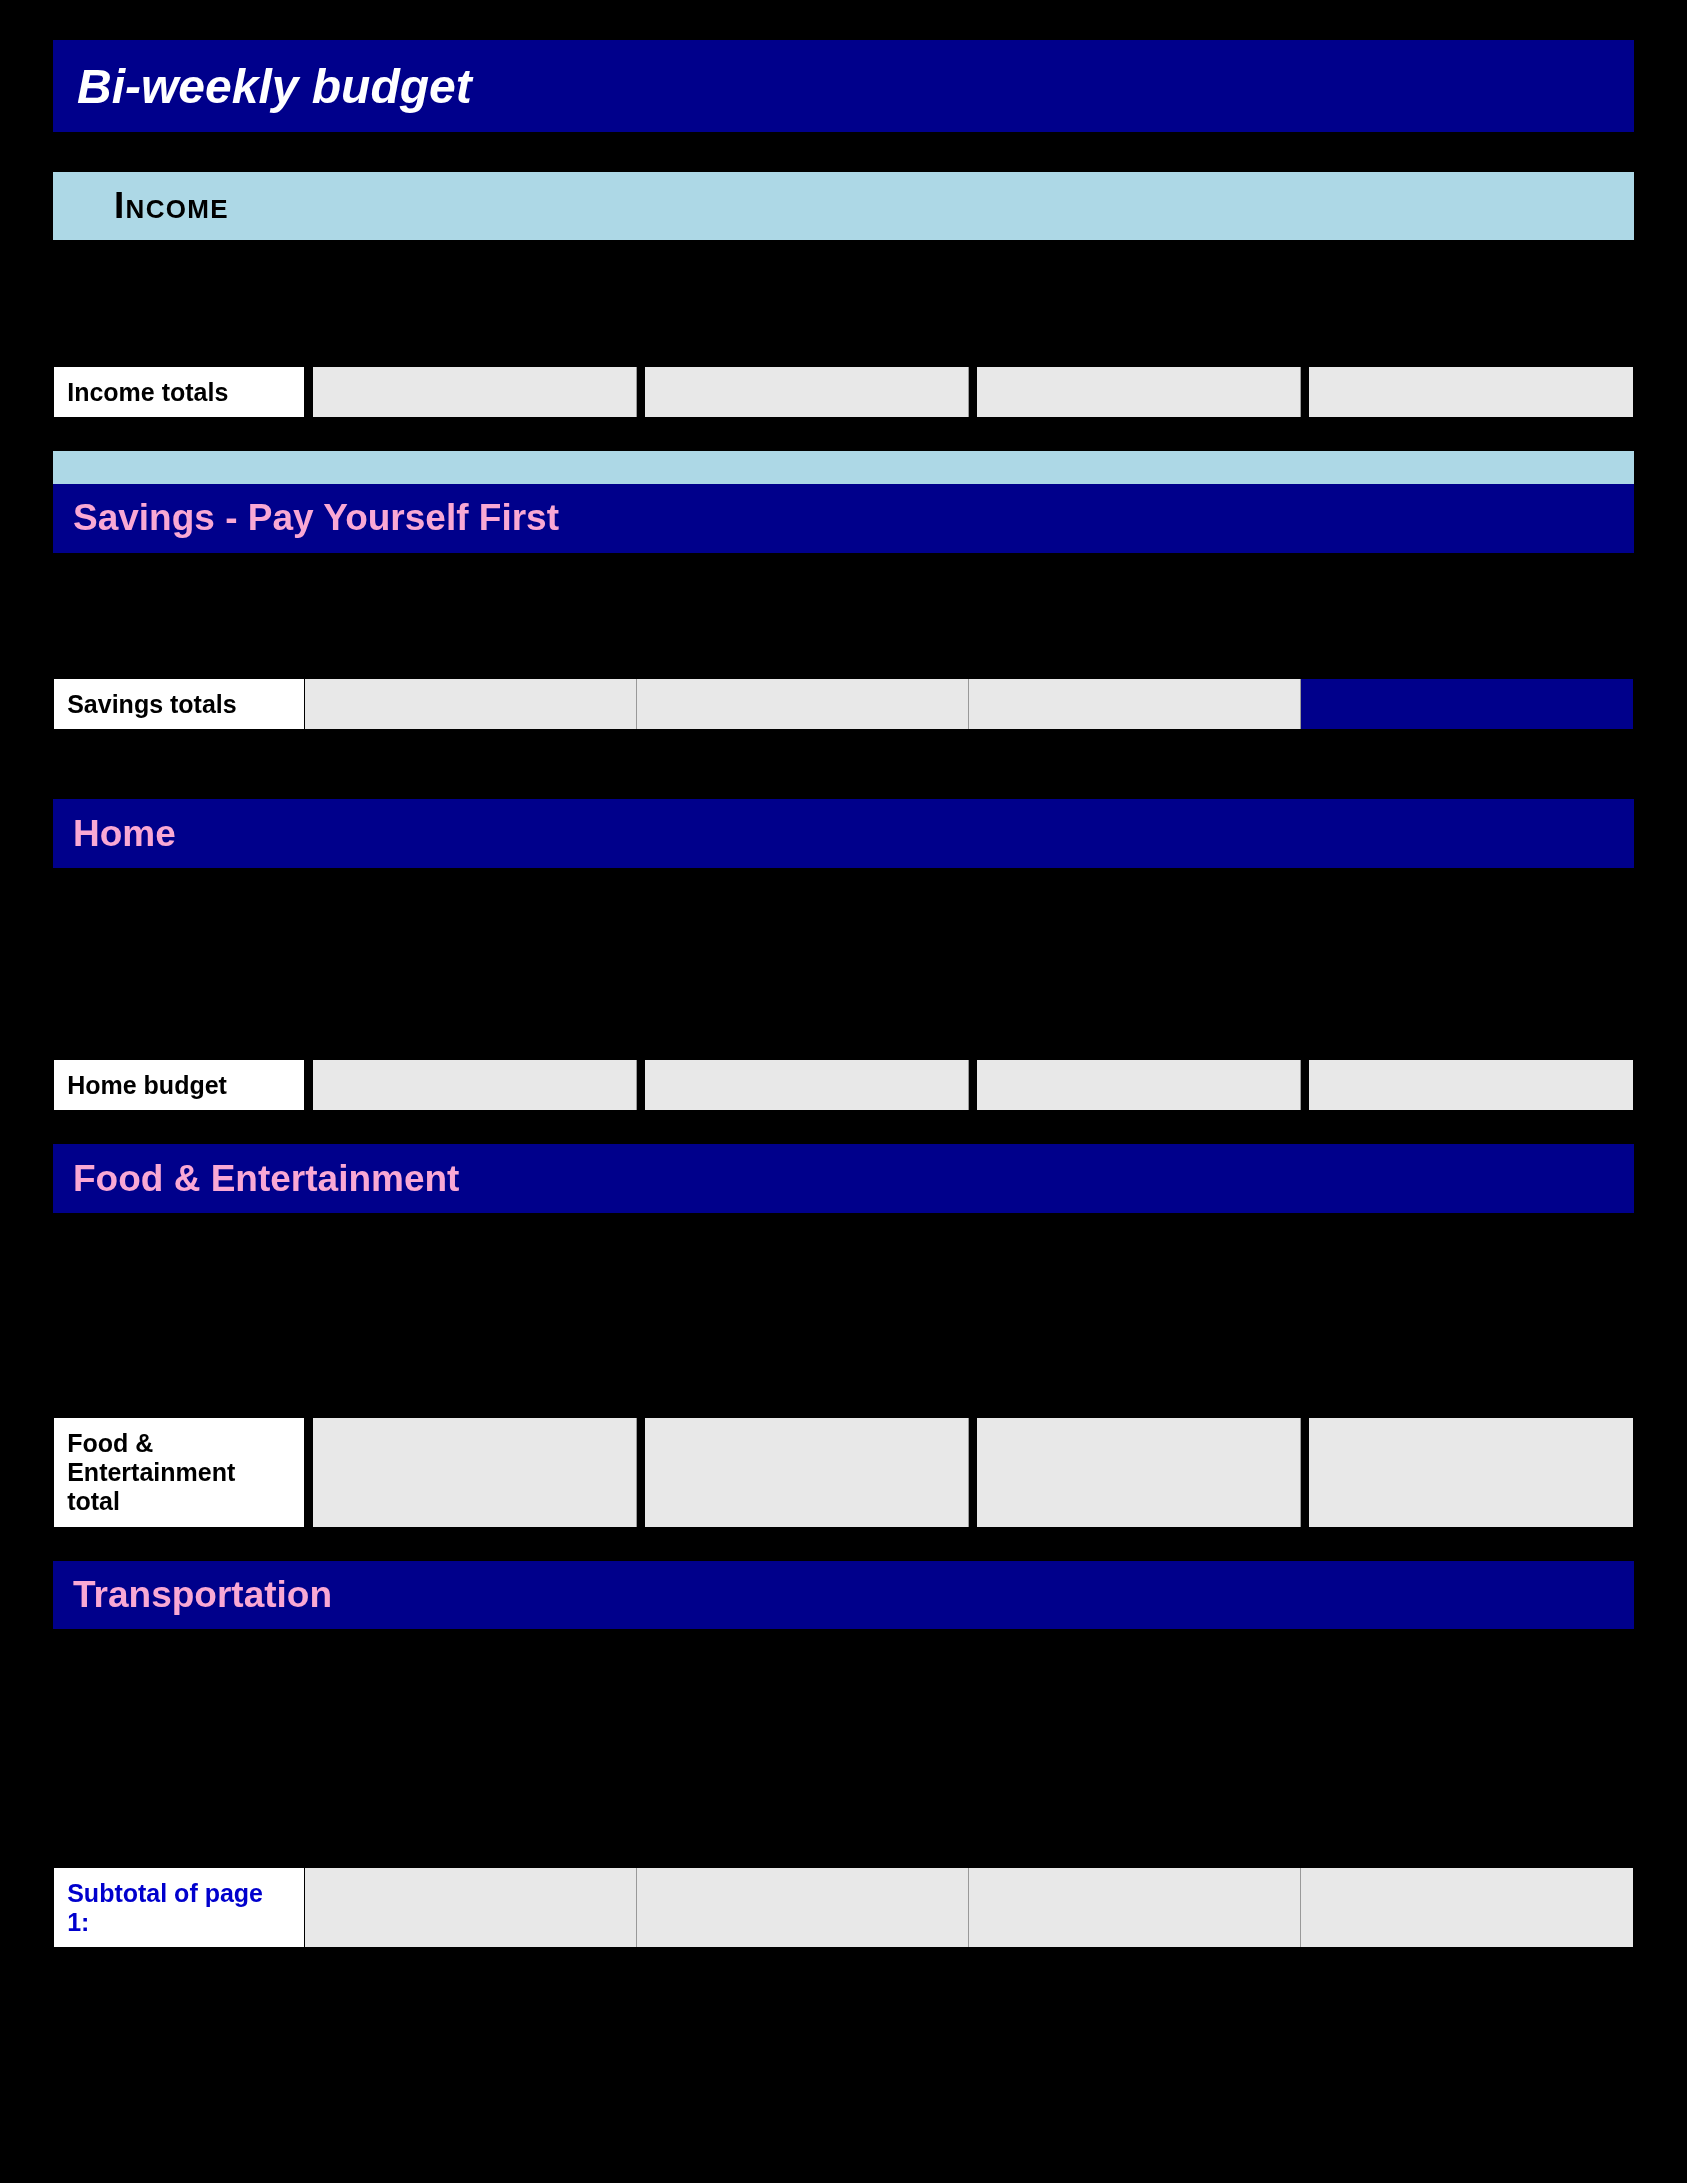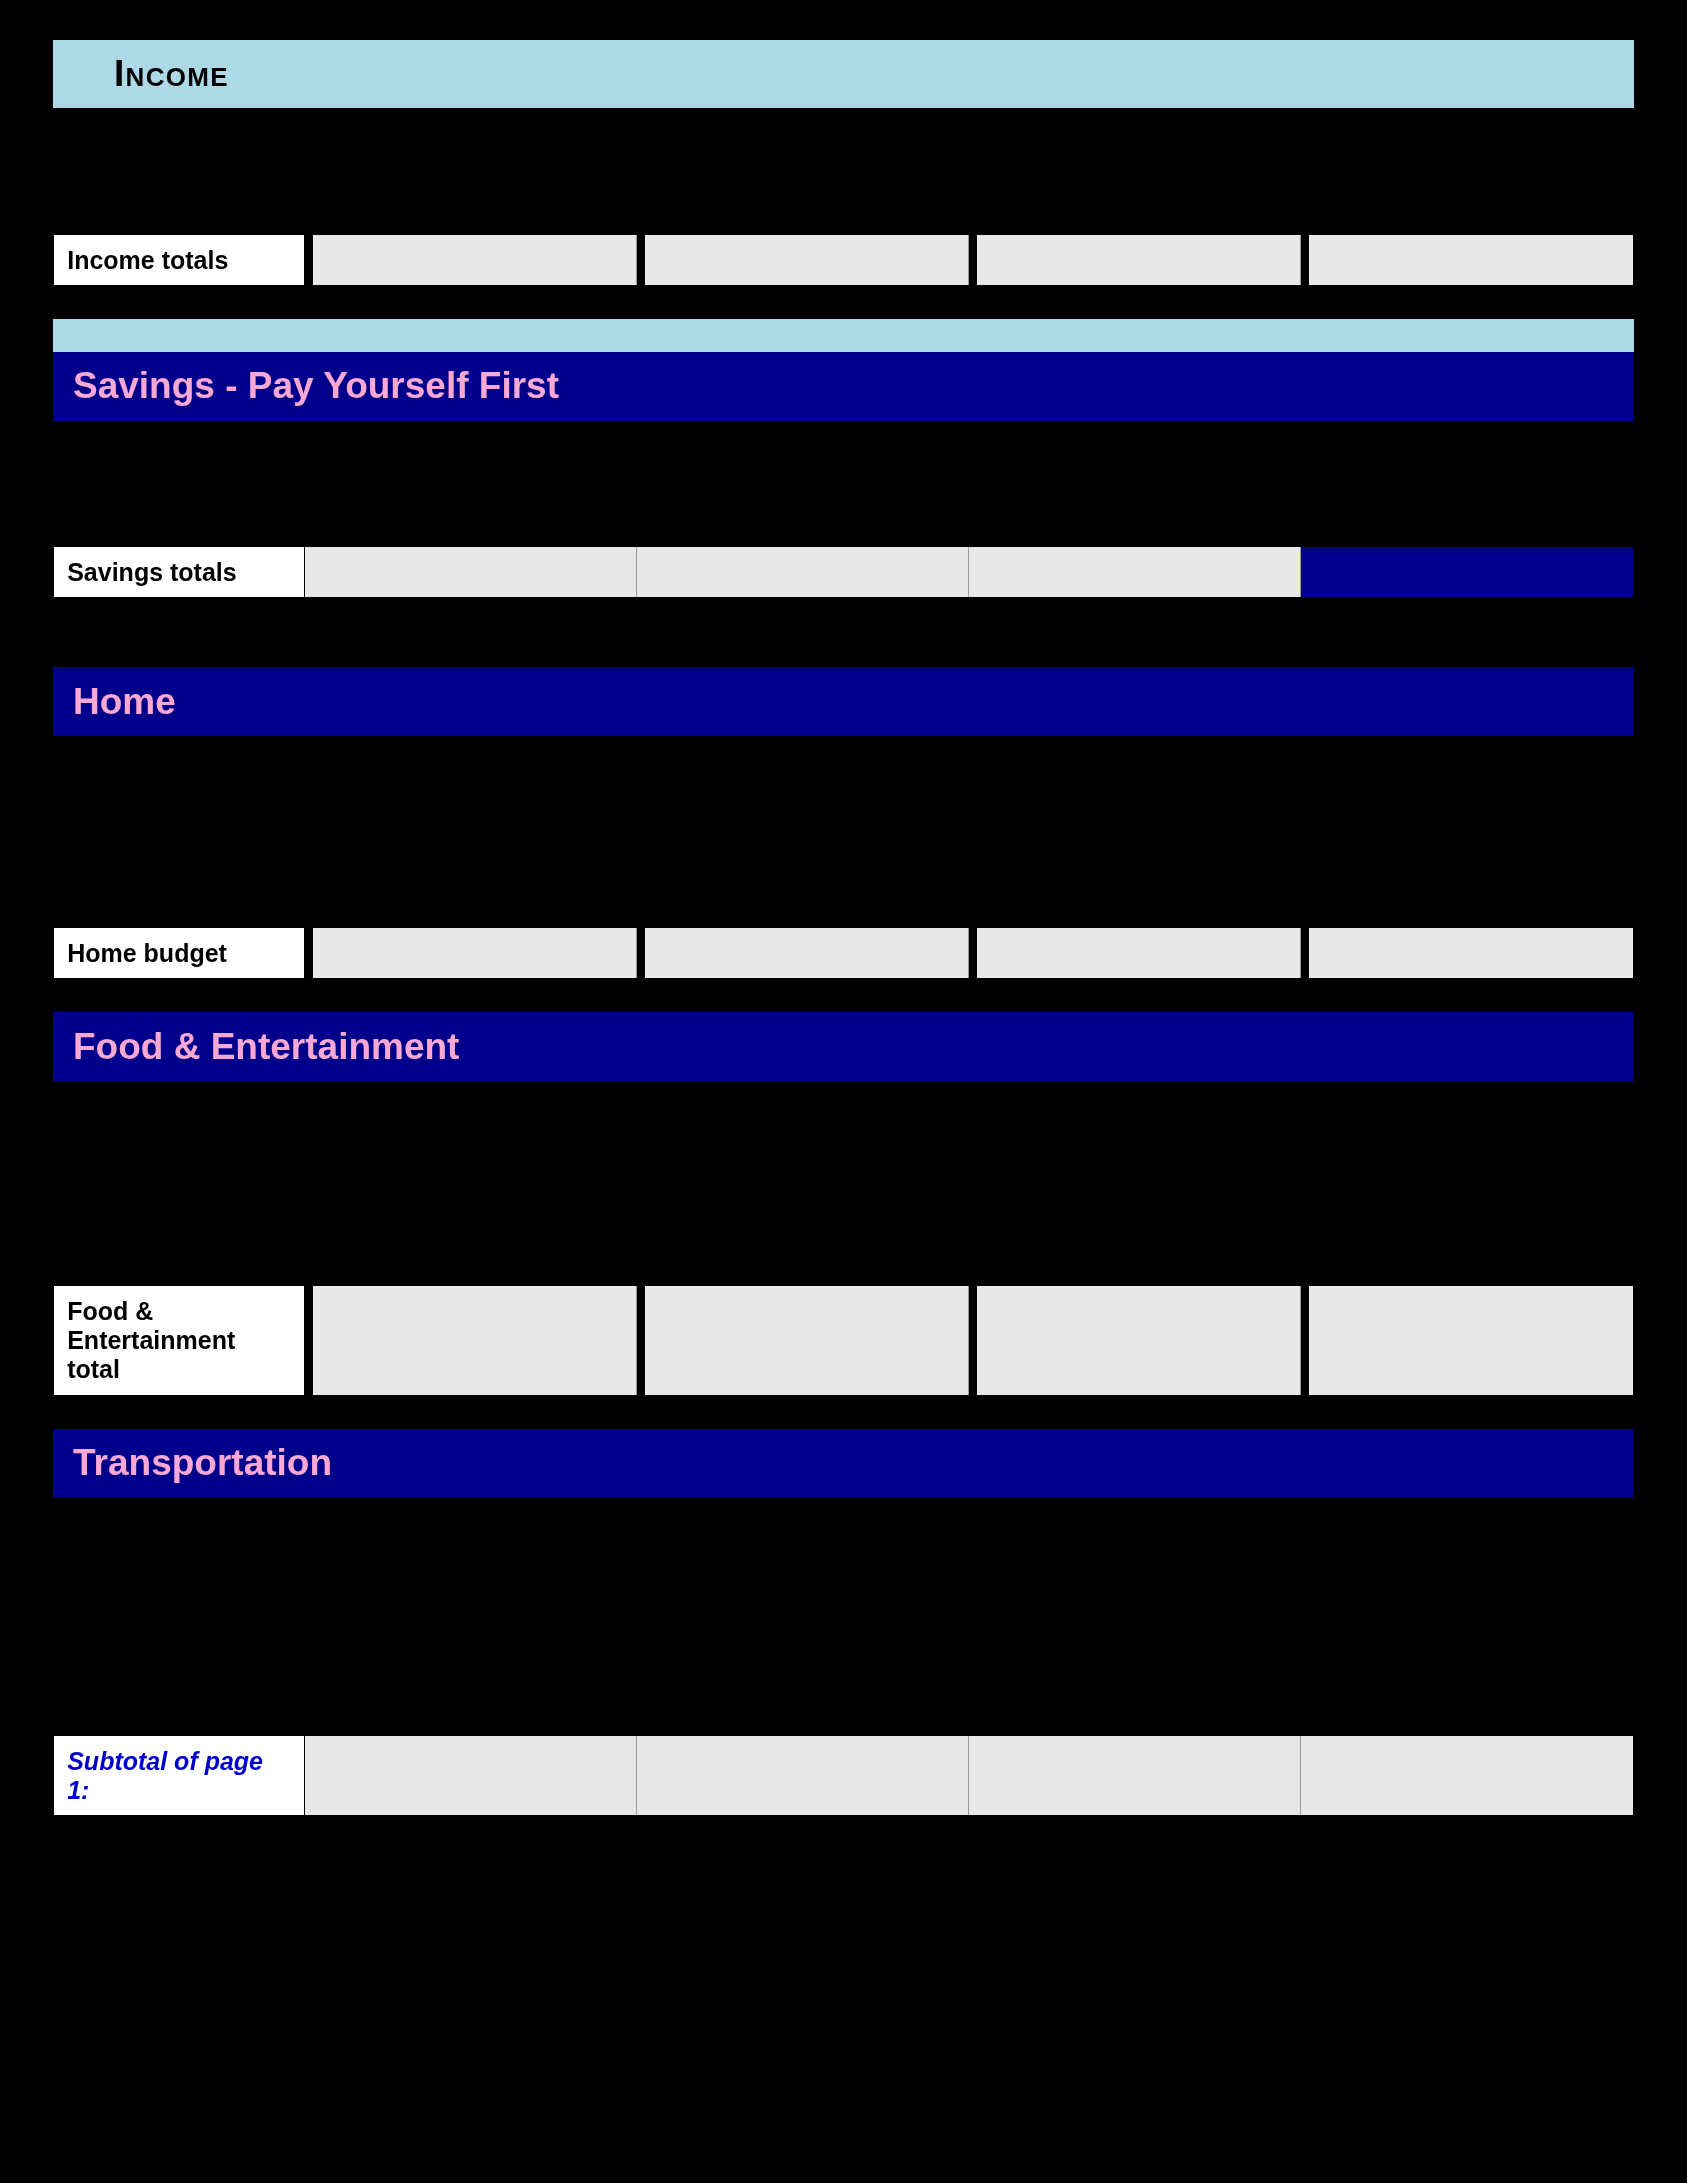--- a/index.html
+++ b/index.html
@@ -149,21 +149,20 @@
       background-color: #000000;
       min-height: 36px;
     }
 
     
     .subtotal-row {
       display: grid;
       grid-template-columns: 251px 1fr 1fr 1fr 1fr;
       border: 1.3px solid #000;
       margin-top: 0;
-      font-style: italic;
     }
 
     .subtotal-row .label-cell {
       background-color: #FFFFFF;
       border-right: 1.3px solid #000;
       padding: 10.6px 13.2px;
       font-size: 25px;
       font-weight: bold;
       color: #0000CD;
     }
@@ -181,20 +180,23 @@
 
     .mb-section {
       margin-bottom: 33px;
     }
   </style>
 </head>
 <body>
 
 <div class="page-container">
 
+  <div class="page-title-bar">
+    <span class="page-title">Bi-weekly  budget</span>
+  </div>
 
   <div class="mb-section">
     <div class="section-header-light">
       <span class="section-title">Income</span>
     </div>
 
     <div class="spacer-rows"></div>
 
     <div class="totals-row">
       <div class="label-cell">Income totals</div>

